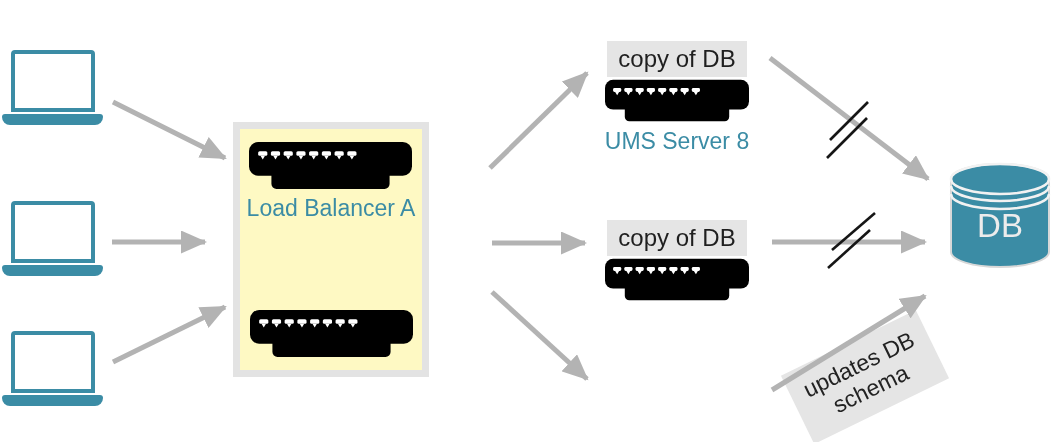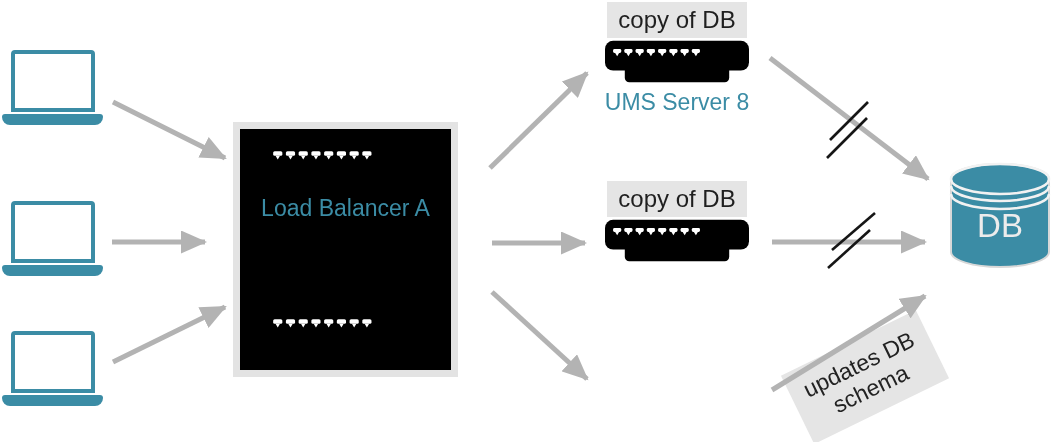--- a/index.html
+++ b/index.html
@@ -26,40 +26,41 @@
     width: 101px; height: 11px;
     margin-top: 2px;
     background: var(--teal);
     border-radius: 3px 3px 8px 8px;
   }
 
   
   .lb-box {
     position: absolute;
     left: 233px; top: 122px;
-    width: 225px; height: 255px;
+    width: 196px; height: 255px;
     box-sizing: border-box;
     border: 7px solid var(--box-border);
-    background: #000000;
+    background: #fef9c3;
     display: flex;
     flex-direction: column;
     align-items: center;
     justify-content: space-between;
     padding: 13px 0;
   }
   .lb-group { display: flex; flex-direction: column; align-items: center; }
 
   
   .ums-group {
     position: absolute;
     left: 601px;
     width: 152px;
     display: flex;
     flex-direction: column;
     align-items: center;
+    margin-top: 39px;
   }
   .badge {
     background: var(--label-bg);
     color: var(--text-dark);
     font-size: 24px;
     line-height: 36px;
     padding: 0 11px;
     white-space: nowrap;
   }
   .server-name {

